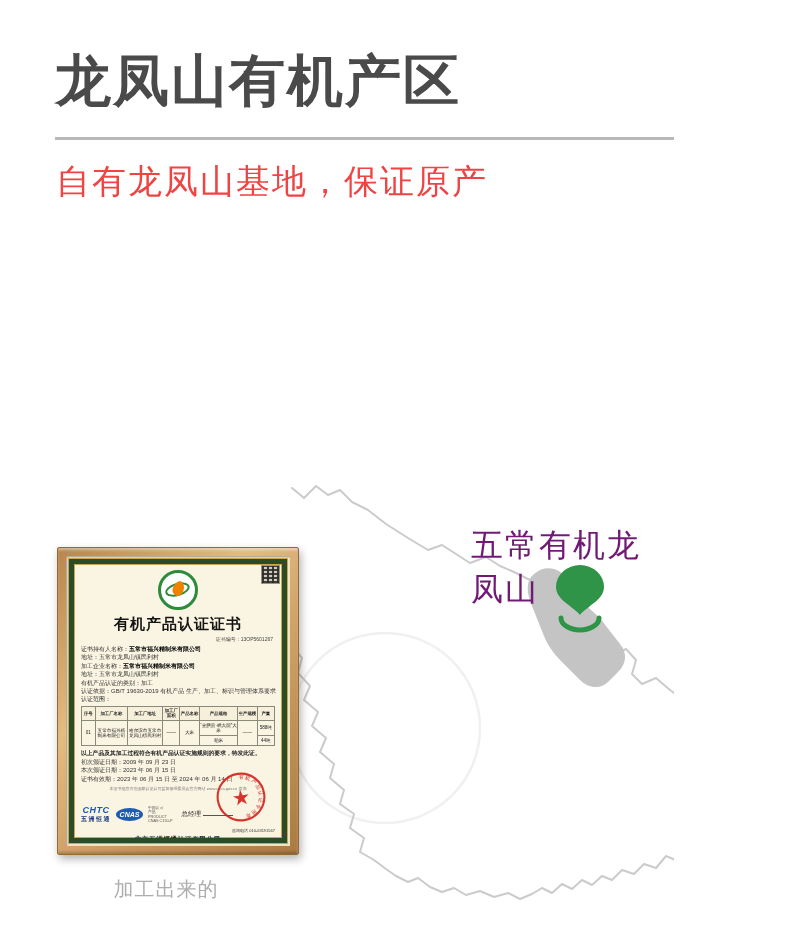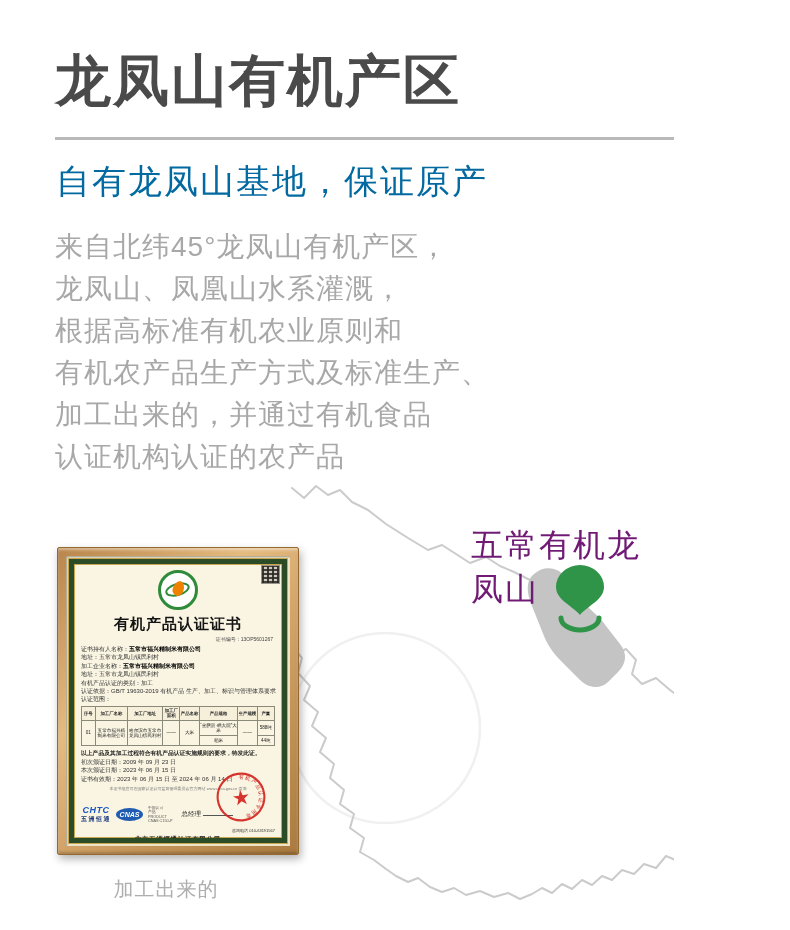--- a/index.html
+++ b/index.html
@@ -3,21 +3,21 @@
 <meta charset="utf-8">
 <style>
   html,body{margin:0;padding:0;background:#fff;}
   .page{position:relative;width:674px;height:930px;background:#fff;overflow:hidden;
         font-family:"Liberation Sans",sans-serif;}
 
   
   .title{position:absolute;left:55px;top:44px;font-size:56px;font-weight:700;
          color:#4a4a4a;letter-spacing:2px;}
   .divider{position:absolute;left:55px;top:137px;width:678px;height:3px;background:#b9b9b9;}
-  .subtitle{position:absolute;left:56px;top:159px;font-size:34px;color:#0369a1;letter-spacing:2px;}
+  .subtitle{position:absolute;left:56px;top:159px;font-size:34px;color:#ef4444;letter-spacing:2px;}
   .intro{position:absolute;left:55px;top:226px;font-size:28px;line-height:42px;
          color:#a8a8a8;white-space:pre-line;letter-spacing:1px;}
 
   
   .watermark{position:absolute;left:0;top:0;width:790px;height:930px;z-index:0;}
 
   
   .map{position:absolute;left:290px;top:468px;width:500px;height:462px;z-index:1;}
   .map-label{position:absolute;left:471px;top:524px;font-size:32px;color:#701a75;
              letter-spacing:2px;z-index:2;}
@@ -88,26 +88,20 @@
 
 <div class="page">
 
   <svg class="watermark" viewBox="0 0 790 930">
     <circle cx="385" cy="728" r="95" fill="none" stroke="#f0f0f0" stroke-width="2.5"></circle>
   </svg>
 
   <div class="title">龙凤山有机产区</div>
   <div class="divider"></div>
   <div class="subtitle">自有龙凤山基地，保证原产</div>
-  <div class="intro">来自北纬45°龙凤山有机产区，
-龙凤山、凤凰山水系灌溉，
-根据高标准有机农业原则和
-有机农产品生产方式及标准生产、
-加工出来的，并通过有机食品
-认证机构认证的农产品</div>
 
   <svg class="map" viewBox="0 0 500 462">
     <g fill="none" stroke="#cbcbcb" stroke-width="2" stroke-linejoin="round" stroke-linecap="round">
       <path d="M2,20 L14,30 26,18 38,27 50,22 62,34 78,42 96,56 118,70 138,82 152,77 166,86 180,95 196,89 210,98 224,104 240,112 258,126 276,142 294,158 312,174 326,186 336,181 346,192 342,206 352,216 366,210 380,222 396,234 410,240 424,232 436,222 448,228 462,214 476,220 488,208 500,214"></path>
       <path d="M0,176 L12,190 8,205 20,218 14,232 28,244 22,258 36,270 30,284 44,296 40,310 54,322 50,336 64,346 60,360 74,370 70,384 84,392 96,401 106,408 118,414 128,410 140,419 152,424 164,420 176,427 190,423 204,429 218,425 230,431 242,426 252,420 262,425 272,416 282,421 292,412 302,417 312,408 322,412 332,402 344,406 354,396 366,400 376,388 388,393 398,380 410,384 420,371 432,375 442,360 454,364 462,350 472,354 480,340 490,326 496,315 500,306"></path>
       <path d="M392,462 L404,440 418,450 428,438 440,446 448,462"></path>
     </g>
     <path fill="#c4c4c4" d="M244,106 C256,96 270,100 278,112 L292,132 C298,141 310,148 316,158 L330,176 C338,186 336,196 328,204 L318,214 C310,222 298,220 290,212 L272,194 C264,186 258,178 254,168 L242,138 C236,124 236,112 244,106 Z"></path>
     <path fill="#2f9448" d="M290,147 C283,138 266,132 266,119 A24,22 0 1 1 314,119 C314,132 297,138 290,147 Z"></path>
     <path fill="none" stroke="#2f9448" stroke-width="5" stroke-linecap="round" d="M271,150 A19,12 0 0 0 309,150"></path>

